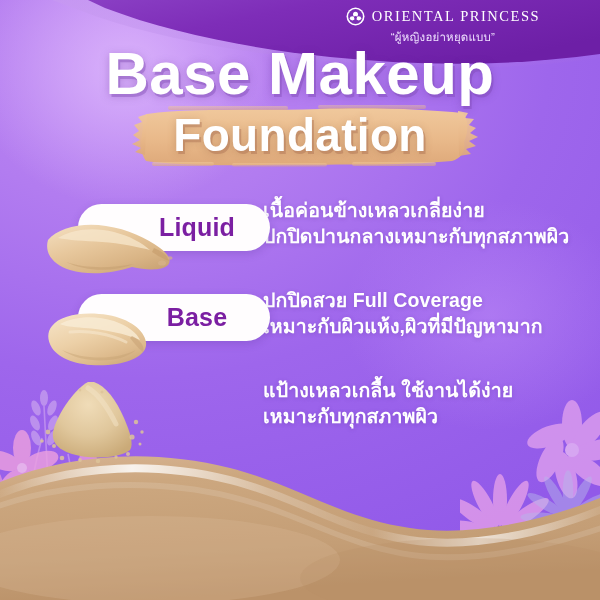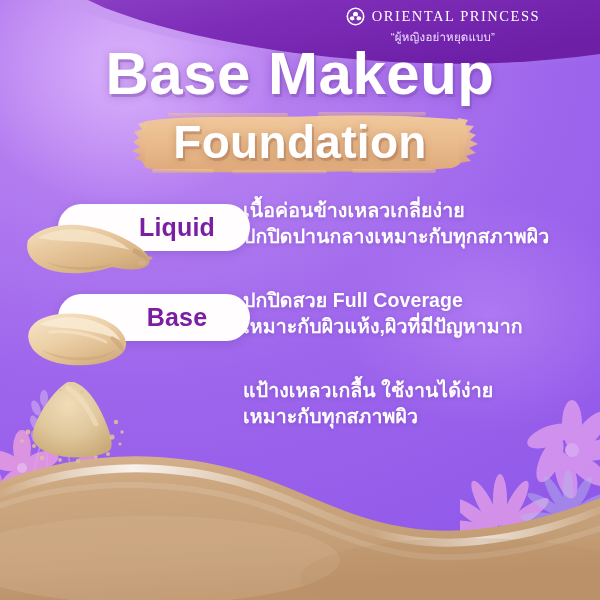--- a/index.html
+++ b/index.html
@@ -61,37 +61,36 @@
     letter-spacing:.5px;
     line-height:1;
     text-shadow:
       2px 3px 0 rgba(124,70,175,.38),
       0 2px 10px rgba(96,44,150,.35);
   }
 
   .brushwrap {
     position:relative;
     width:600px; height:66px;
-    margin-top:7px;
   }
   .brushwrap svg { position:absolute; left:0; top:0; }
   .title-2 {
     position:absolute; left:0; top:4px; width:600px; text-align:center;
     font-size:46px;
     font-weight:bold;
     color:#ffffff;
     letter-spacing:.3px;
     line-height:1.18;
     text-shadow:
       2px 3px 0 rgba(170,110,80,.42),
       0 2px 9px rgba(130,80,50,.3);
   }
 
   
-  .rows { position:absolute; left:0; top:196px; width:600px; }
+  .rows { position:absolute; left:0; top:196px; width:600px;padding-left:20px; }
   .row { position:relative; height:90px; }
 
   .pill {
     position:absolute; left:58px; top:8px;
     width:192px; height:47px;
     background:#fffdfe;
     border-radius:24px;
     display:flex; align-items:center; justify-content:center;
     box-shadow:0 3px 9px rgba(84,40,140,.22);
     z-index:3;

